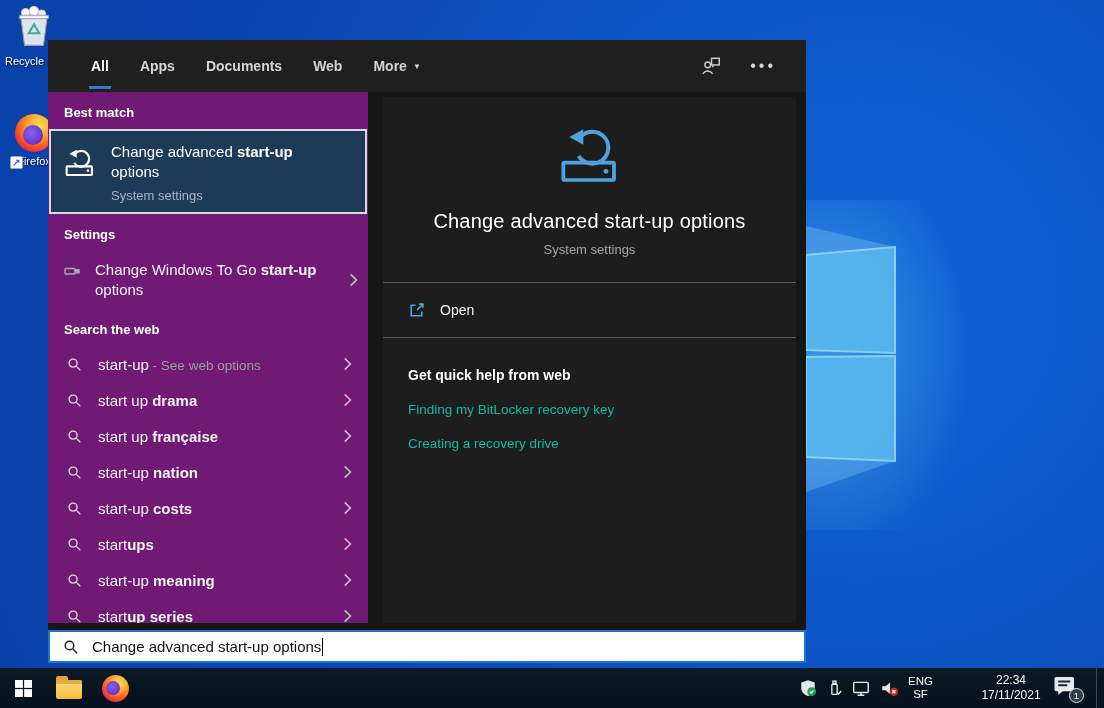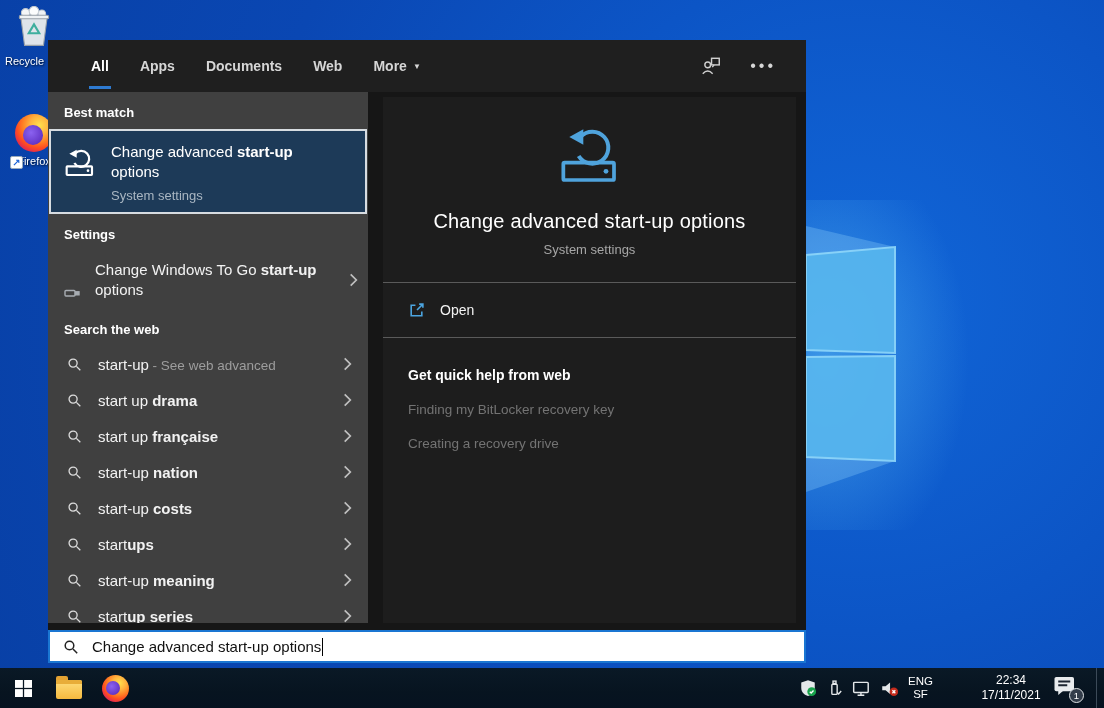--- a/index.html
+++ b/index.html
@@ -31,52 +31,52 @@
     display:flex; align-items:center; padding-left:17px; }
   .tab { position:relative; height:100%; display:flex; align-items:center; padding:0 2px;
     margin-right:27px; font-size:14px; color:#d6d6d6; cursor:pointer;font-weight:bold; }
   .tab.active { color:#fff; font-weight:700;margin-left:24px; }
   .tab.active::after { content:""; position:absolute; left:0; right:0; bottom:3px; height:3px; background:#2e7ad0; }
   .tab .dd-arrow { font-size:8px; margin-left:6px; color:#d6d6d6; }
   #header-right { margin-left:auto; display:flex; align-items:center; gap:28px; padding-right:30px; }
   .hdr-ellipsis { color:#d6d6d6; font-size:16px; letter-spacing:3px; line-height:10px; cursor:pointer; }
 
   
-  #left-col { position:absolute; left:0; top:52px; width:320px; bottom:40px; background:#404040; overflow:hidden; }
+  #left-col { position:absolute; left:0; top:52px; width:320px; bottom:40px; background:#701a75; overflow:hidden; }
   .section-label { font-size:13px; font-weight:700; color:#fff; padding:13px 16px 9px 16px; }
   #best-match-tile { margin:0 1px; height:85px; background:#1d3a58; border:2px solid #d7dce1;
     display:flex; align-items:flex-start; cursor:pointer; }
   #best-match-tile .bm-icon { color:#fff; margin:16px 15px 0 13px; flex:0 0 auto; }
   .bm-text { padding-top:11px; }
   .bm-title { font-size:15px; line-height:20px; width:232px; color:#fff; }
   .bm-sub { margin-top:6px; font-size:13px; color:#a9b6c2; }
   b, .bold { font-weight:700; }
 
-  .settings-row { display:flex; align-items:flex-end; padding:9px 4px 9px 16px; cursor:pointer; }
+  .settings-row { display:flex; align-items:flex-start; padding:9px 4px 9px 16px; cursor:pointer; }
   .settings-row .sr-icon { margin:4px 14px 0 0; flex:0 0 auto; }
   .sr-text { font-size:15px; line-height:20px; width:238px; color:#f2f2f2; }
   .settings-row .chev { margin-left:auto; align-self:center; margin-right:6px; }
 
   .web-row { display:flex; align-items:center; height:36px; padding-left:19px; cursor:pointer; }
   .web-row .mag { margin-right:16px; flex:0 0 auto; }
   .web-row .wr-text { font-size:15px; color:#f2f2f2; white-space:nowrap; }
   .web-row .gray { color:#9d9d9d; font-size:13.5px; }
   .web-row .chev { margin-left:auto; margin-right:16px; }
 
   
   #preview { position:absolute; left:335px; right:10px; top:57px; bottom:40px; background:#1d1d1d; }
   #preview-top { text-align:center; }
   #preview-icon { margin-top:27px; color:#4fa3dc; }
   #preview-title { margin-top:18px; font-size:20px; font-weight:400; color:#fff; letter-spacing:.2px; }
   #preview-sub { margin-top:9px; font-size:13px; color:#a6a6a6; }
   .pv-divider { border:none; border-top:1px solid #5a5a5a; margin:25px 0 0 0; }
   #open-row { display:flex; align-items:center; height:54px; padding-left:25px; cursor:pointer; }
   #open-row .open-label { margin-left:15px; font-size:14px; color:#f2f2f2; }
   #help-header { margin:29px 0 0 25px; font-size:14px; font-weight:700; color:#fff; }
-  .help-link { margin:19px 0 0 25px; font-size:13.5px; color:#737373; cursor:pointer; }
+  .help-link { margin:19px 0 0 25px; font-size:13.5px; color:#14b8a6; cursor:pointer; }
 
   
   #search-bar { position:absolute; left:0; right:0; bottom:0; height:33px; background:#fff;
     border:2px solid #1a76d2; display:flex; align-items:center; padding-left:13px; cursor:text; }
   #search-bar .mag-dark { margin-right:13px; }
   #search-text { font-size:15px; color:#111; }
   #caret { display:inline-block; width:1px; height:18px; background:#000; vertical-align:-3px; margin-left:1px;
     animation: blink 1s steps(1) infinite; }
   @keyframes blink { 50% { opacity:0; } }
 
@@ -201,21 +201,21 @@
           </svg>
       </div>
 
       <div class="section-label">Search the web</div>
 
       <div class="web-row">
         <svg class="mag" width="15" height="15" viewBox="0 0 16 16" fill="none" stroke="#dcdcdc" stroke-width="1.4">
             <circle cx="6.5" cy="6.5" r="4.3"></circle>
             <path d="M10 10 L14.2 14.2"></path>
           </svg>
-        <div class="wr-text"><span>start-up</span><b></b><span class="gray"> - See web advanced</span></div>
+        <div class="wr-text"><span>start-up</span><b></b><span class="gray"> - See web options</span></div>
         <svg class="chev" width="9" height="14" viewBox="0 0 8 12" fill="none" stroke="#c0c0c0" stroke-width="1.5">
             <path d="M1.5 1 L6.5 6 L1.5 11"></path>
           </svg>
       </div>
       <div class="web-row">
         <svg class="mag" width="15" height="15" viewBox="0 0 16 16" fill="none" stroke="#dcdcdc" stroke-width="1.4">
             <circle cx="6.5" cy="6.5" r="4.3"></circle>
             <path d="M10 10 L14.2 14.2"></path>
           </svg>
         <div class="wr-text"><span>start up </span><b>drama</b><span class="gray"></span></div>

